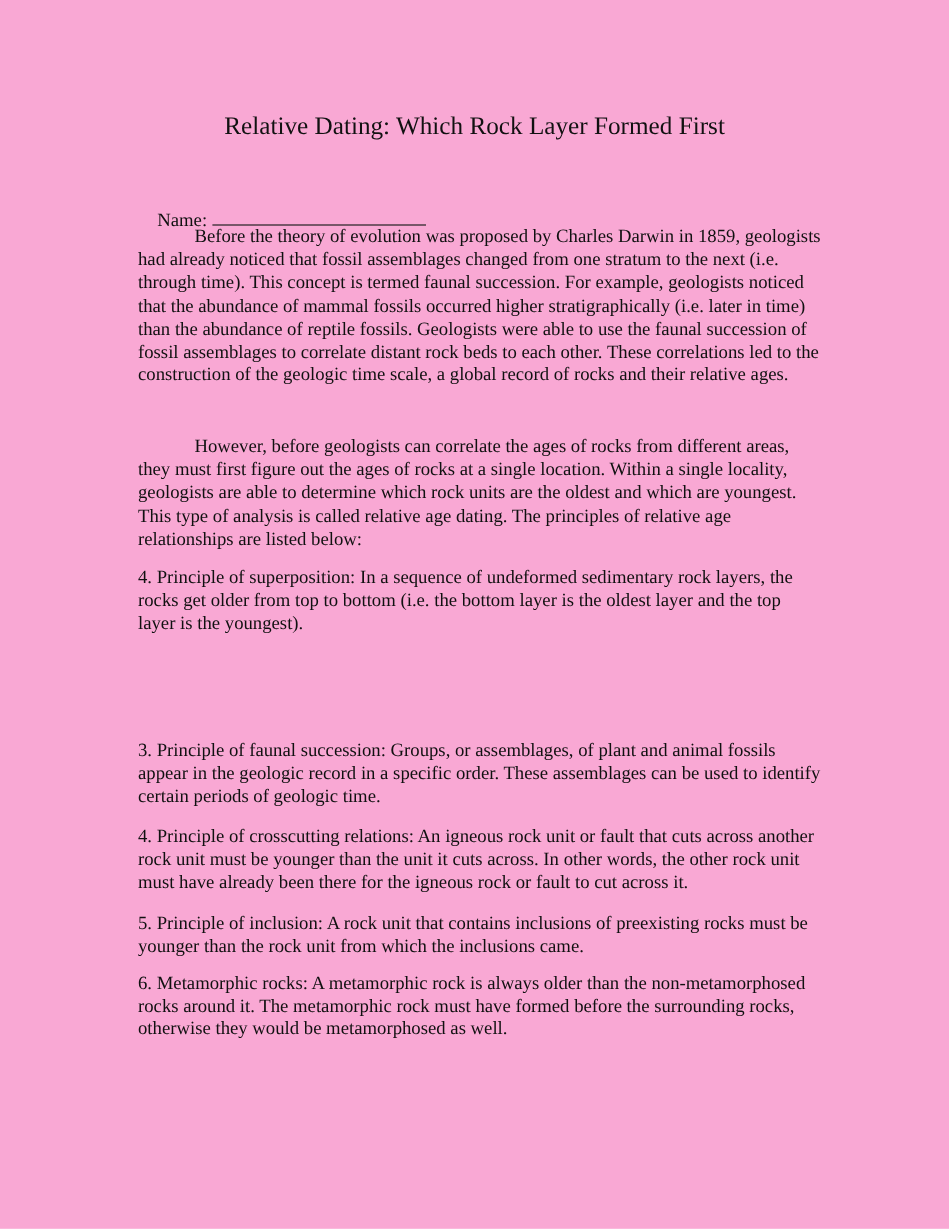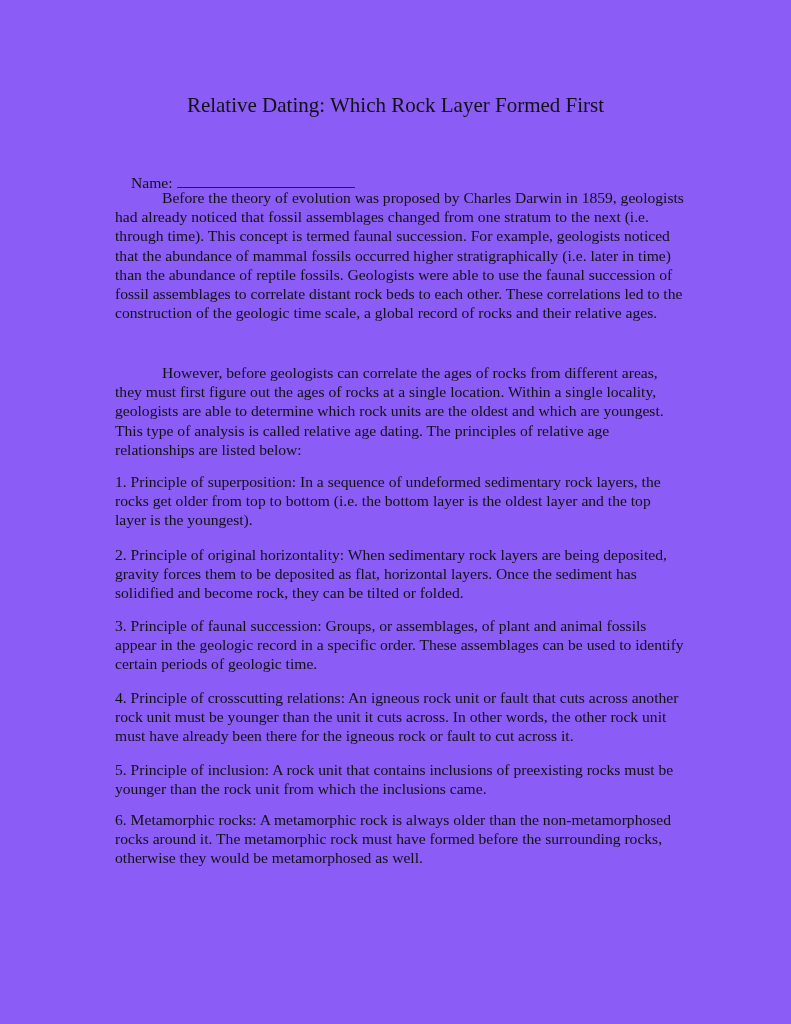--- a/index.html
+++ b/index.html
@@ -12,21 +12,21 @@
       height: 1024px;
       position: relative;
       overflow: hidden;
       font-family: "Liberation Serif", "DejaVu Serif", serif;
       color: #111111;
     }
     .page {
       position: absolute;
       left: 0; top: 0;
       width: 791px; height: 1024px;
-      background: #8b5cf6;
+      background: #f9a8d4;
     }
     .title {
       position: absolute;
       top: 92px;
       left: 0;
       width: 791px;
       text-align: center;
       font-size: 21px;
       line-height: 26px;
       margin: 0;
@@ -72,19 +72,18 @@
 <div class="page">
   <h1 class="title">Relative Dating: Which Rock Layer Formed First</h1>
 
   <div class="name-line">
     <span>Name:</span><span class="name-blank"></span>
   </div>
 
   <p class="body indent" id="p1">Before the theory of evolution was proposed by Charles Darwin in 1859, geologists had already noticed that fossil assemblages changed from one stratum to the next (i.e. through time). This concept is termed faunal succession. For example, geologists noticed that the abundance of mammal fossils occurred higher stratigraphically (i.e. later in time) than the abundance of reptile fossils. Geologists were able to use the faunal succession of fossil assemblages to correlate distant rock beds to each other. These correlations led to the construction of the geologic time scale, a global record of rocks and their relative ages.</p>
   <p class="body indent" id="p2">However, before geologists can correlate the ages of rocks from different areas, they must first figure out the ages of rocks at a single location. Within a single locality, geologists are able to determine which rock units are the oldest and which are youngest. This type of analysis is called relative age dating. The principles of relative age relationships are listed below:</p>
 
-  <p class="body" id="pr1">1. Principle of superposition: In a sequence of undeformed sedimentary rock layers, the rocks get older from top to bottom (i.e. the bottom layer is the oldest layer and the top layer is the youngest).</p>
-  <p class="body" id="pr2">2. Principle of original horizontality: When sedimentary rock layers are being deposited, gravity forces them to be deposited as flat, horizontal layers. Once the sediment has solidified and become rock, they can be tilted or folded.</p>
+  <p class="body" id="pr1">4. Principle of superposition: In a sequence of undeformed sedimentary rock layers, the rocks get older from top to bottom (i.e. the bottom layer is the oldest layer and the top layer is the youngest).</p>
   <p class="body" id="pr3">3. Principle of faunal succession: Groups, or assemblages, of plant and animal fossils appear in the geologic record in a specific order. These assemblages can be used to identify certain periods of geologic time.</p>
   <p class="body" id="pr4">4. Principle of crosscutting relations: An igneous rock unit or fault that cuts across another rock unit must be younger than the unit it cuts across. In other words, the other rock unit must have already been there for the igneous rock or fault to cut across it.</p>
   <p class="body" id="pr5">5. Principle of inclusion: A rock unit that contains inclusions of preexisting rocks must be younger than the rock unit from which the inclusions came.</p>
   <p class="body" id="pr6">6. Metamorphic rocks: A metamorphic rock is always older than the non-metamorphosed rocks around it. The metamorphic rock must have formed before the surrounding rocks, otherwise they would be metamorphosed as well.</p>
 </div>
 
 </body></html>

